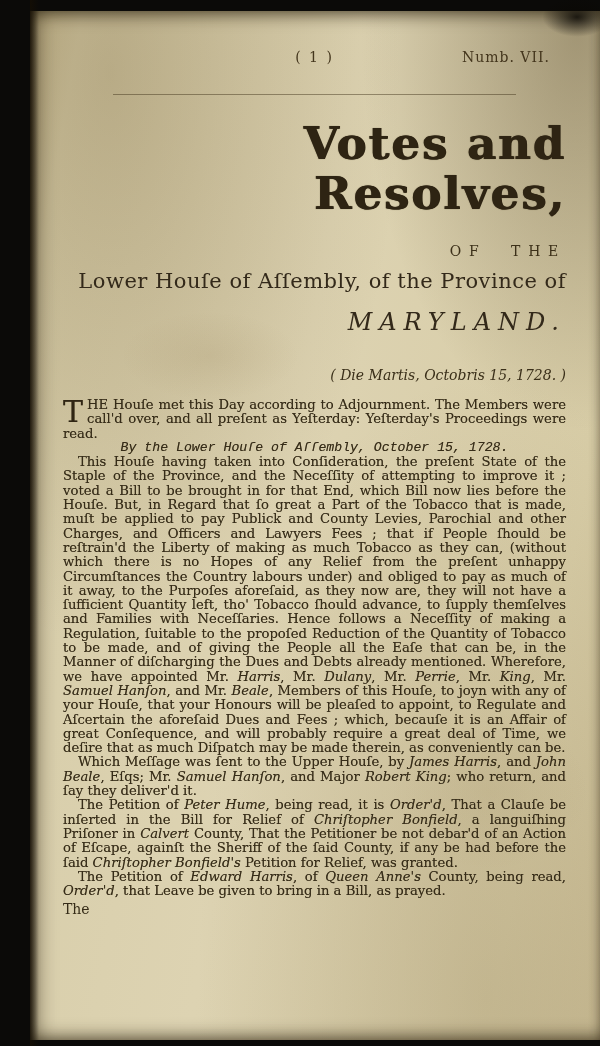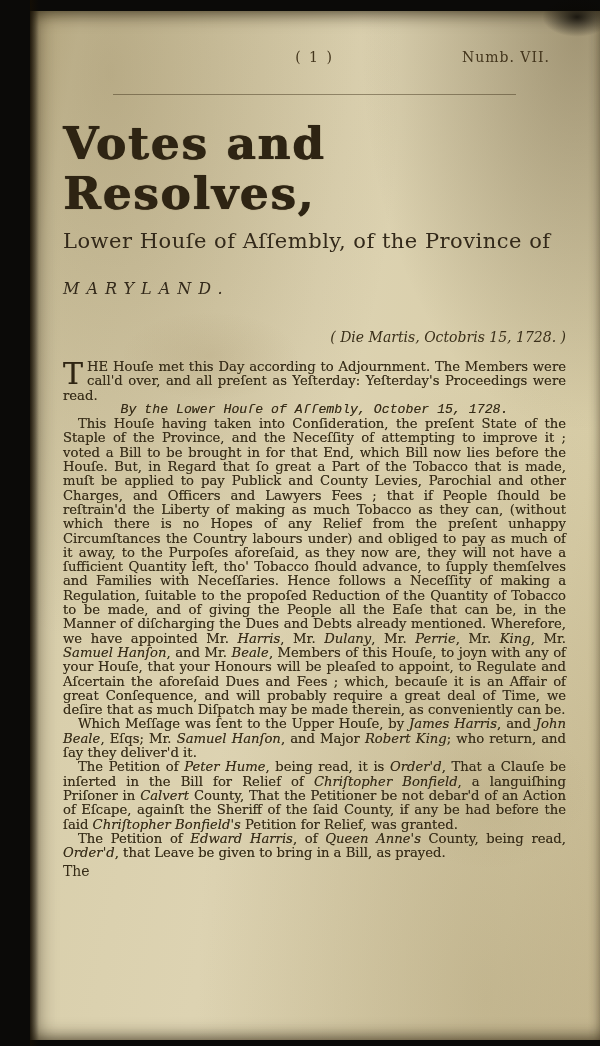--- a/index.html
+++ b/index.html
@@ -35,33 +35,33 @@
 
   .header-row { position:relative; height:18px; font-size:14px; color:#43351c; }
   .pageno { position:absolute; left:0; right:0; text-align:center; letter-spacing:2px; }
   .issue  { position:absolute; right:16px; top:0; letter-spacing:1px; }
 
   .header-rule {
     margin:27px auto 0 auto; width:80%;
     border-top:1.5px solid rgba(58,44,20,.45);
   }
 
-  .masthead { text-align:left; }
+  .masthead { text-align:right; }
   .blackletter {
     margin-top:24px;
     font-size:45px; line-height:50px; font-weight:bold;
     letter-spacing:2px; color:#2e2413;
     text-shadow:1px 0 0 #2e2413, 0 0 1px rgba(46,36,19,.6);
   }
   .of-the {
     margin-top:24px; font-size:14px; color:#3c3019;
     letter-spacing:.55em; word-spacing:.9em;
   }
   .subtitle { margin-top:10px; font-size:21px; color:#33291a; letter-spacing:.5px; }
-  .province { margin-top:26px; font-size:16px; font-style:italic; letter-spacing:7px; color:#33291a; }
+  .province { margin-top:15px; font-size:24px; font-style:italic; letter-spacing:7px; color:#33291a; }
   .dateline { margin-top:31px; text-align:right; font-style:italic; font-size:14px; color:#3a2f19; }
 
   .docbody {
     margin-top:15px; font-size:13.2px; line-height:14.3px;
     color:#362c18; text-shadow:0 0 .5px rgba(54,44,24,.55);
   }
   .para { text-align:justify; }
   .para.indent { text-indent:15px; }
   .para.center { text-align:center; text-indent:0;font-family:Liberation Mono, monospace; }
   .it { font-style:italic; }
@@ -95,20 +95,21 @@
 
       <div class="header-row">
         <div class="pageno">( 1 )</div>
         <div class="issue">Numb. VII.</div>
       </div>
 
       <div class="header-rule"></div>
 
       <div class="masthead">
         <div class="blackletter">Votes and Resolves,</div>
+        <div class="of-the">OF THE</div>
         <div class="subtitle">Lower Houſe of Aſſembly, of the Province of</div>
         <div class="province">MARYLAND.</div>
       </div>
 
       <div class="dateline">( Die Martis, Octobris 15, 1728. )</div>
 
       <div class="docbody">
           <p class="para first"><span class="dropcap">T</span><span>HE Houſe met this Day according to Adjournment. The Members were call'd over, and all preſent as Yeſterday: Yeſterday's Proceedings were read.</span></p>
           <p class="para center"><span class="it">By the Lower Houſe of Aſſembly, October 15, 1728.</span></p>
           <p class="para indent"><span>This Houſe having taken into Conſideration, the preſent State of the Staple of the Province, and the Neceſſity of attempting to improve it ; voted a Bill to be brought in for that End, which Bill now lies before the Houſe. But, in Regard that ſo great a Part of the Tobacco that is made, muſt be applied to pay Publick and County Levies, Parochial and other Charges, and Officers and Lawyers Fees ; that if People ſhould be reſtrain'd the Liberty of making as much Tobacco as they can, (without which there is no Hopes of any Relief from the preſent unhappy Circumſtances the Country labours under) and obliged to pay as much of it away, to the Purpoſes aforeſaid, as they now are, they will not have a ſufficient Quantity left, tho' Tobacco ſhould advance, to ſupply themſelves and Families with Neceſſaries. Hence follows a Neceſſity of making a Regulation, ſuitable to the propoſed Reduction of the Quantity of Tobacco to be made, and of giving the People all the Eaſe that can be, in the Manner of diſcharging the Dues and Debts already mentioned. Wherefore, we have appointed Mr. </span><span class="it">Harris</span><span>, Mr. </span><span class="it">Dulany</span><span>, Mr. </span><span class="it">Perrie</span><span>, Mr. </span><span class="it">King</span><span>, Mr. </span><span class="it">Samuel Hanſon</span><span>, and Mr. </span><span class="it">Beale</span><span>, Members of this Houſe, to joyn with any of your Houſe, that your Honours will be pleaſed to appoint, to Regulate and Aſcertain the aforeſaid Dues and Fees ; which, becauſe it is an Affair of great Conſequence, and will probably require a great deal of Time, we deſire that as much Diſpatch may be made therein, as conveniently can be.</span></p>

